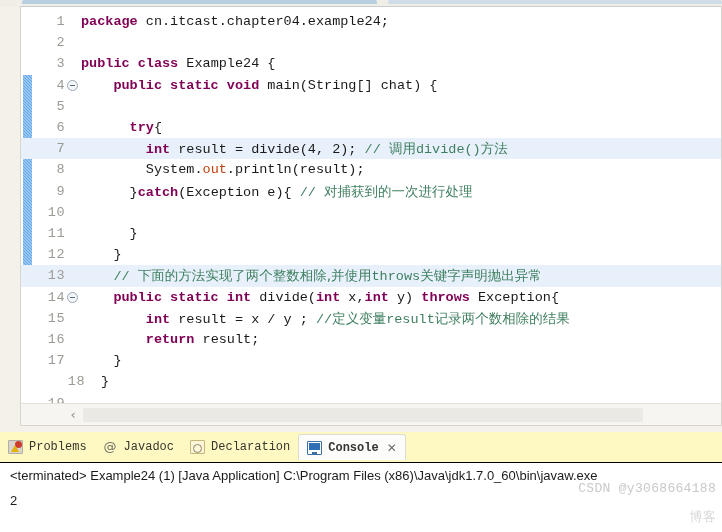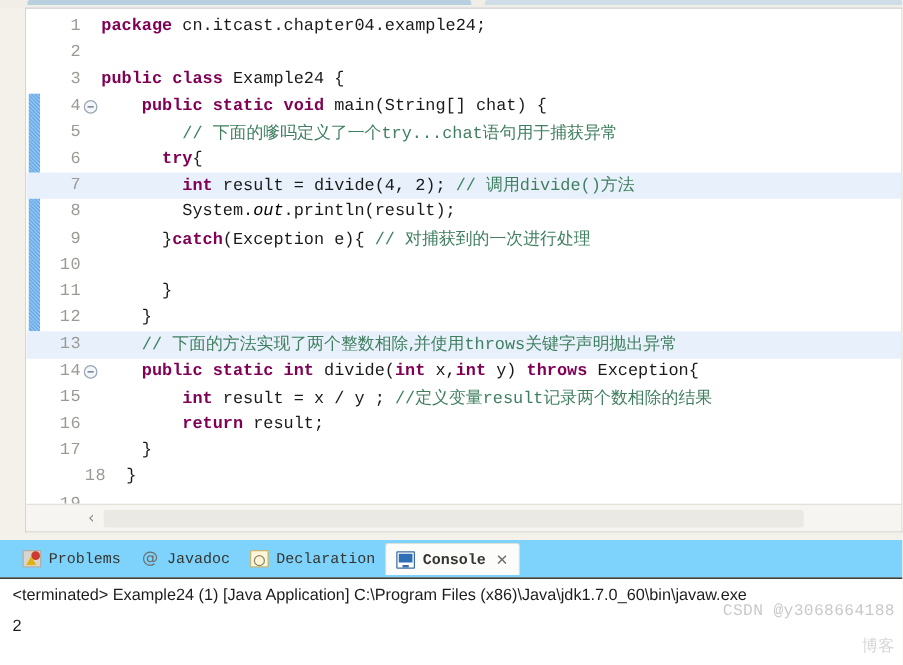--- a/index.html
+++ b/index.html
@@ -106,21 +106,21 @@
     position: absolute;
     left: 60px; top: 0;
     white-space: pre;
   }
 
   
   .kw  { color: #7f0055; font-weight: bold; }
   .plain { color: #1a1a1a; }
   .cmt { color: #3f7f5f; }
   .cmt-cn { font-family: "DejaVu Sans", sans-serif; font-size: 13.5px; }
-  .fld { color: #000000; font-style: italic; }
+  .fld { color: #c2410c; }
 
   
   .hscroll {
     position: absolute;
     left: 0; bottom: 0;
     width: 702px; height: 22px;
     background: #f6f5f2;
     border-top: 1px solid #e4e1d9;
   }
   .hscroll .arrow-left {
@@ -146,24 +146,23 @@
     position: absolute;
     left: 0; top: 432px;
     width: 722px; height: 100px;
     background: #ffffff;
   }
 
   .view-tabs {
     position: absolute;
     left: 0; top: 0;
     width: 722px; height: 30px;
-    background: #7dd3fc;
+    background: #fef9c3;
     display: flex;
     align-items: center;
-    padding-left: 10px;
   }
   .vtab {
     display: flex;
     align-items: center;
     height: 26px;
     padding: 0 8px;
     gap: 6px;
     font-family: "Liberation Mono", "DejaVu Sans Mono", monospace;
     font-size: 12px;
     color: #35352f;
@@ -302,21 +301,21 @@
     <div class="tab-b"></div>
   </div>
 
   <div class="editor-panel">
     <div class="code-area" id="code-area">
       <div class="change-bar" id="change-bar" style="top: 67.6px; height: 190.8px;"></div>
     <div class="line" style="position: absolute; left: 0px; top: 4px; width: 702px;"><span class="lnum">1</span><span class="ltext"><span class="kw">package </span><span class="plain">cn.itcast.chapter04.example24;</span></span></div>
         <div class="line" style="position: absolute; left: 0px; top: 25.2px; width: 702px;"><span class="lnum">2</span><span class="ltext"></span></div>
         <div class="line" style="position: absolute; left: 0px; top: 46.4px; width: 702px;"><span class="lnum">3</span><span class="ltext"><span class="kw">public class </span><span class="plain">Example24 {</span></span></div>
         <div class="line" style="position: absolute; left: 0px; top: 67.6px; width: 702px;"><span class="lnum">4</span><span class="fold"></span><span class="ltext"><span class="plain">    </span><span class="kw">public static void </span><span class="plain">main(String[] chat) {</span></span></div>
-        <div class="line" style="position: absolute; left: 0px; top: 88.8px; width: 702px;"><span class="lnum">5</span><span class="ltext"><span class="cmt">        // </span><span class="cmt cmt-cn">下面的嗲吗定义了一个</span><span class="cmt">try...chat</span><span class="cmt cmt-cn">语句用于捕获异常</span></span></div>
+        <div class="line" style="position: absolute; left: 0px; top: 88.8px; width: 702px;"><span class="lnum">5</span></div>
         <div class="line" style="position: absolute; left: 0px; top: 110px; width: 702px;"><span class="lnum">6</span><span class="ltext"><span class="plain">      </span><span class="kw">try</span><span class="plain">{</span></span></div>
         <div class="line hl" style="position: absolute; left: 0px; top: 131.2px; width: 702px;"><span class="lnum">7</span><span class="ltext"><span class="plain">        </span><span class="kw">int </span><span class="plain">result = divide(4, 2); </span><span class="cmt">// </span><span class="cmt cmt-cn">调用</span><span class="cmt">divide()</span><span class="cmt cmt-cn">方法</span></span></div>
         <div class="line" style="position: absolute; left: 0px; top: 152.4px; width: 702px;"><span class="lnum">8</span><span class="ltext"><span class="plain">        System.</span><span class="fld">out</span><span class="plain">.println(result);</span></span></div>
         <div class="line" style="position: absolute; left: 0px; top: 173.6px; width: 702px;"><span class="lnum">9</span><span class="ltext"><span class="plain">      }</span><span class="kw">catch</span><span class="plain">(Exception e){ </span><span class="cmt">// </span><span class="cmt cmt-cn">对捕获到的一次进行处理</span></span></div>
         <div class="line" style="position: absolute; left: 0px; top: 194.8px; width: 702px;"><span class="lnum">10</span></div>
         <div class="line" style="position: absolute; left: 0px; top: 216px; width: 702px;"><span class="lnum">11</span><span class="ltext"><span class="plain">      }</span></span></div>
         <div class="line" style="position: absolute; left: 0px; top: 237.2px; width: 702px;"><span class="lnum">12</span><span class="ltext"><span class="plain">    }</span></span></div>
         <div class="line hl" style="position: absolute; left: 0px; top: 258.4px; width: 702px;"><span class="lnum">13</span><span class="ltext"><span class="cmt">    // </span><span class="cmt cmt-cn">下面的方法实现了两个整数相除,并使用</span><span class="cmt">throws</span><span class="cmt cmt-cn">关键字声明抛出异常</span></span></div>
         <div class="line" style="position: absolute; left: 0px; top: 279.6px; width: 702px;"><span class="lnum">14</span><span class="fold"></span><span class="ltext"><span class="plain">    </span><span class="kw">public static int </span><span class="plain">divide(</span><span class="kw">int </span><span class="plain">x,</span><span class="kw">int </span><span class="plain">y) </span><span class="kw">throws </span><span class="plain">Exception{</span></span></div>
         <div class="line" style="position: absolute; left: 0px; top: 300.8px; width: 702px;"><span class="lnum">15</span><span class="ltext"><span class="plain">        </span><span class="kw">int </span><span class="plain">result = x / y ; </span><span class="cmt">//</span><span class="cmt cmt-cn">定义变量</span><span class="cmt">result</span><span class="cmt cmt-cn">记录两个数相除的结果</span></span></div>

